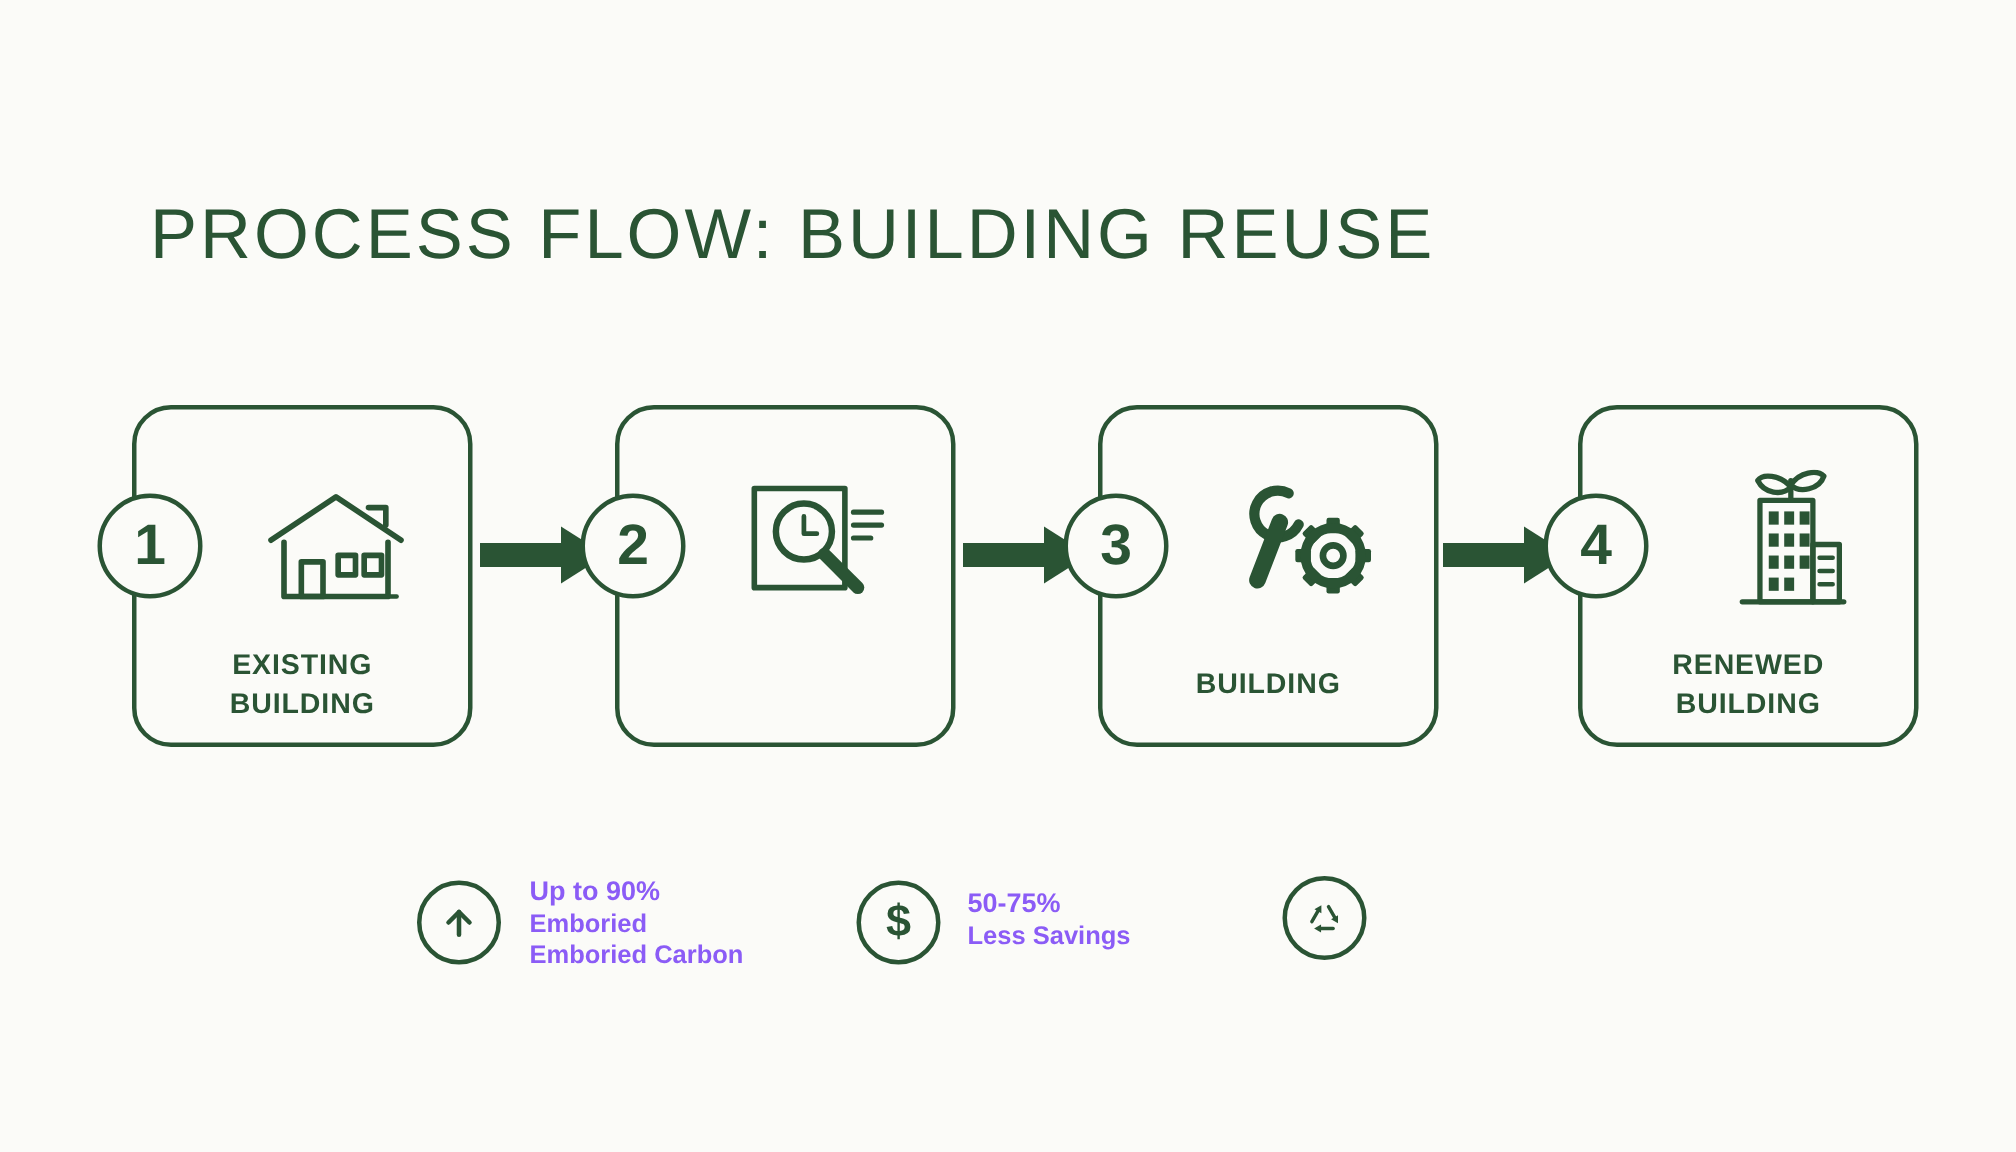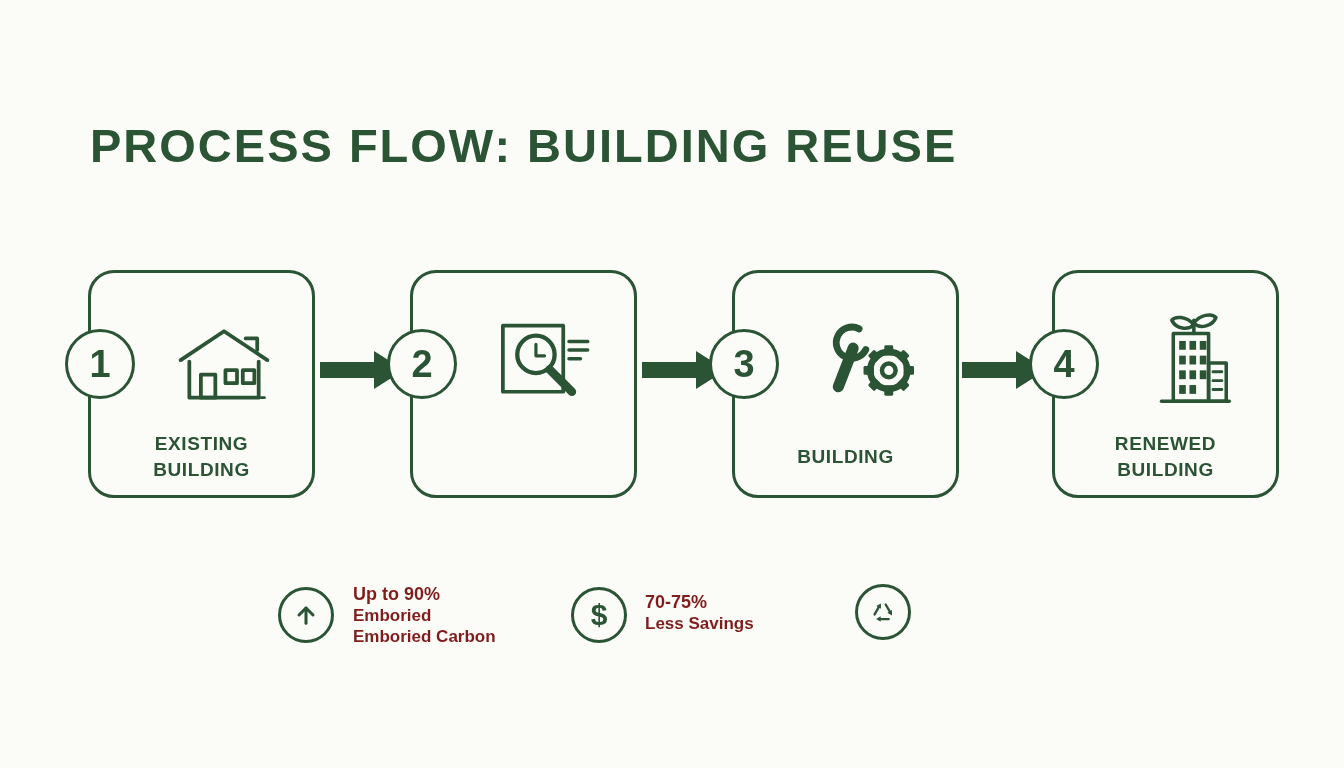--- a/index.html
+++ b/index.html
@@ -6,22 +6,22 @@
   body{
     width:1344px;height:768px;position:relative;overflow:hidden;
     background:#fbfbf8;
     font-family:"Liberation Sans", sans-serif;
     color:#2a5434;
   }
   .canvas{position:absolute;inset:0;}
 
   
   .title{
-    position:absolute;left:90px;top:118px;margin:0;
-    font-size:47px;font-weight:700;letter-spacing:2px;
+    position:absolute;left:90px;top:118px;margin:10px;
+    font-size:47px;font-weight:400;letter-spacing:2px;
     color:#2a5434;white-space:nowrap;
   }
 
   
   .step{
     position:absolute;top:270px;width:227px;height:228px;
     border:3px solid #2a5434;border-radius:26px;
     box-sizing:border-box;
   }
   .step .badge{
@@ -57,21 +57,21 @@
   
   .stat-icon{
     position:absolute;width:56px;height:56px;border:3px solid #2a5434;
     border-radius:50%;box-sizing:border-box;
     display:flex;align-items:center;justify-content:center;
     color:#2a5434;
   }
   .stat-icon svg{color:#2a5434;stroke:#2a5434;}
   .stat-icon .dollar{font-size:30px;font-weight:700;line-height:1;color:#2a5434;}
   .stat-text{
-    position:absolute;color:#7f1d1d;
+    position:absolute;color:#8b5cf6;
   }
   .stat-text .l{font-size:17px;font-weight:600;line-height:21px;}
   .stat-text .l.first{font-size:18px;font-weight:700;}
 </style>
 </head>
 <body>
 
 <div class="canvas">
 
   <h1 class="title">PROCESS FLOW: BUILDING REUSE</h1>
@@ -190,21 +190,21 @@
   <div class="stat-text" style="left:353px;top:584px;">
     <div class="l first">Up to 90%</div>
     <div class="l">Emboried</div>
     <div class="l">Emboried Carbon</div>
   </div>
 
   <div class="stat-icon" style="left:571px;top:587px;">
     <span class="dollar">$</span>
   </div>
   <div class="stat-text" style="left:645px;top:592px;">
-    <div class="l first">70-75%</div>
+    <div class="l first">50-75%</div>
     <div class="l">Less Savings</div>
   </div>
 
   <div class="stat-icon" style="left:855px;top:584px;">
     <svg width="32" height="32" viewBox="0 0 24 25" fill="none" stroke-width="1.8" stroke-linecap="round" stroke-linejoin="round">
       <g>
         <path d="M16.5 18 H10.2"></path>
         <polygon points="6.6,18 10.2,15.9 10.2,20.1" fill="currentColor" stroke="none"></polygon>
       </g>
       <g transform="rotate(120 12 13)">

